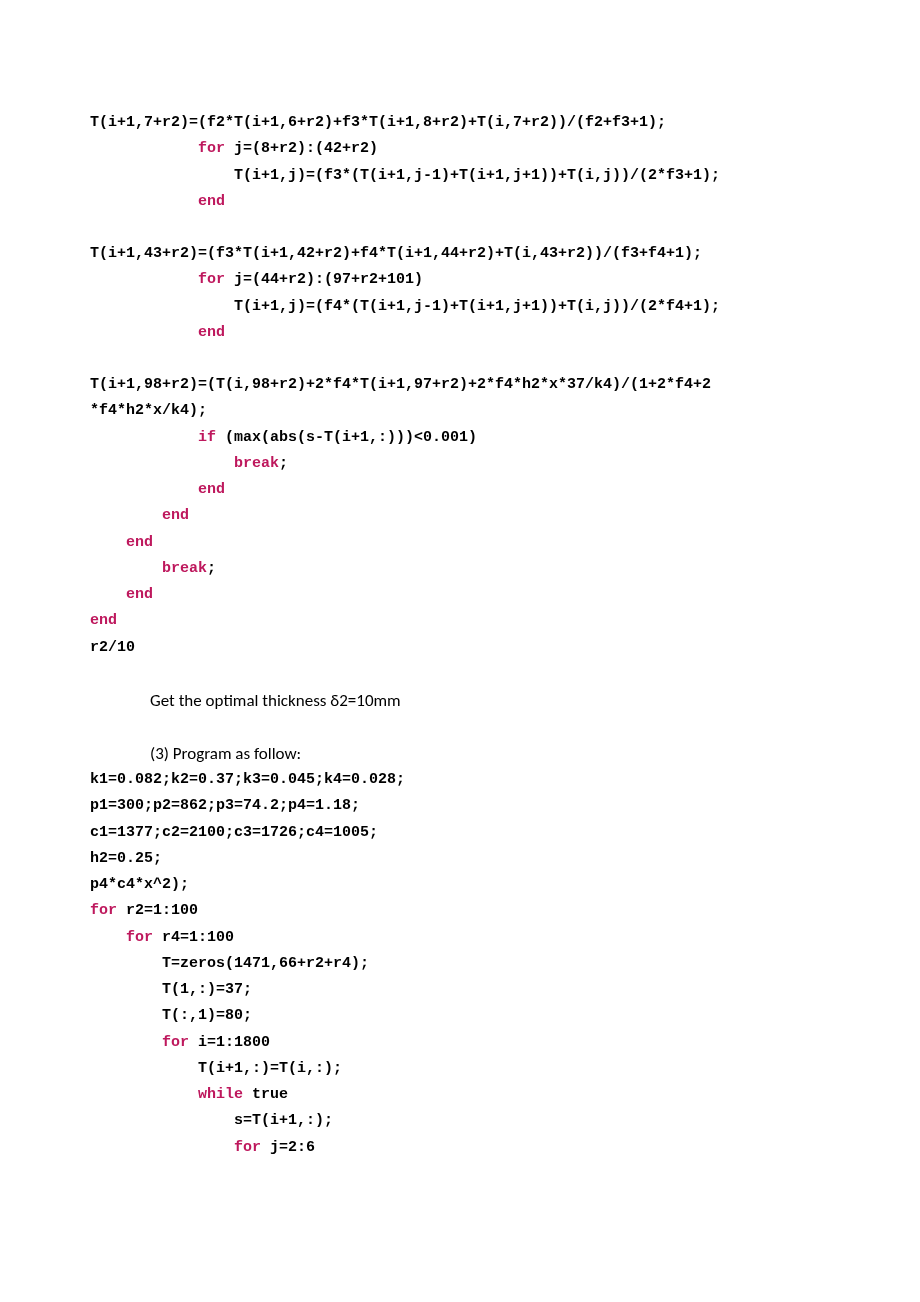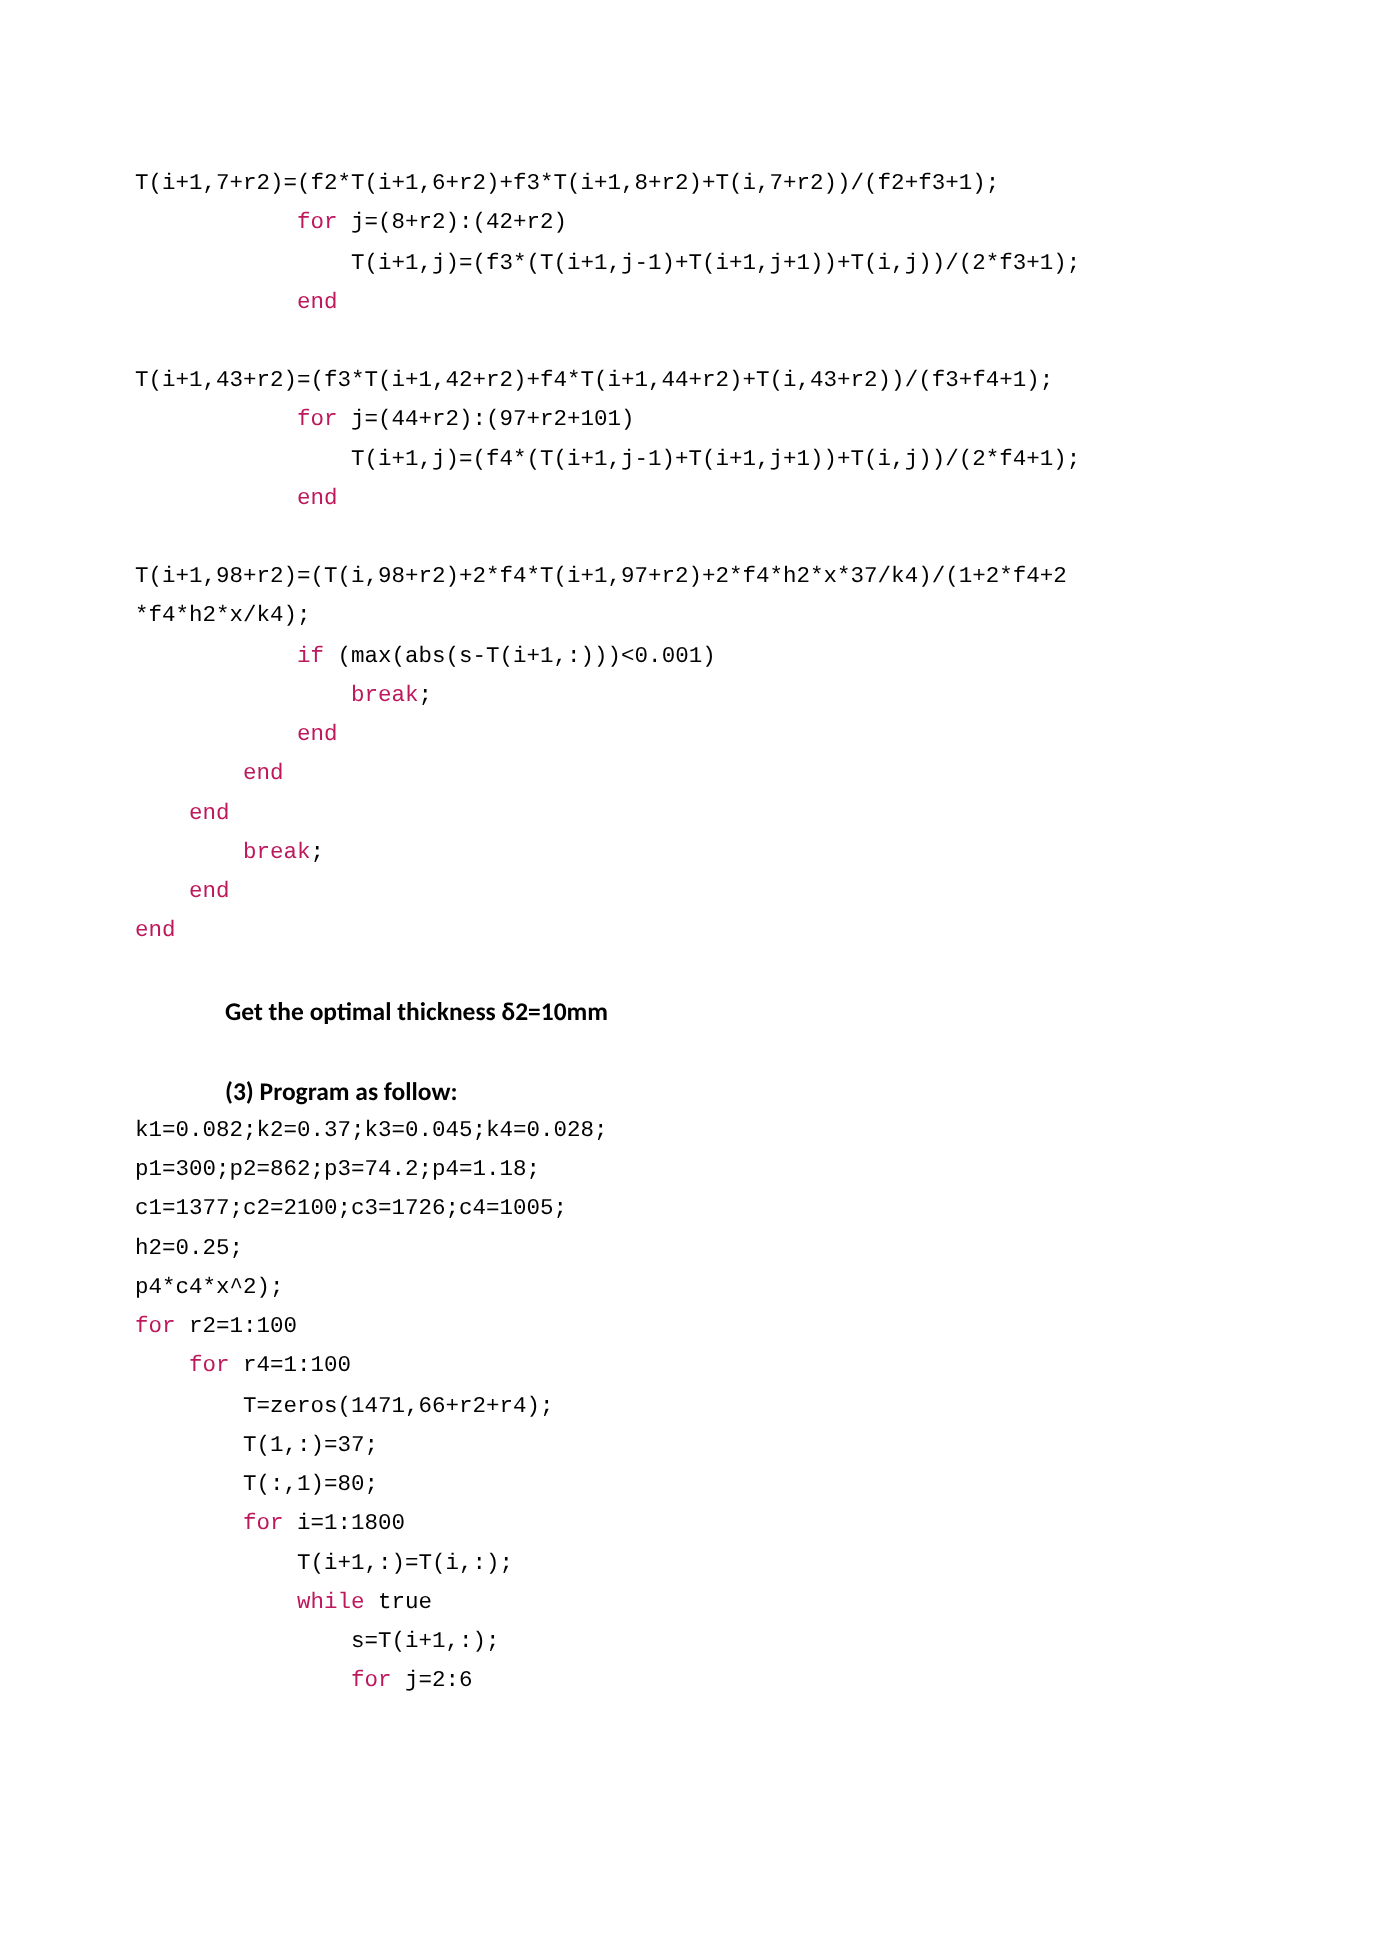--- a/index.html
+++ b/index.html
@@ -13,31 +13,32 @@
     padding: 110px 90px 90px 90px;
     box-sizing: border-box;
     width: 920px;
   }
   .code-line {
     font-family: "Courier New", monospace;
     font-size: 15px;
     line-height: 1.75;
     white-space: pre;
     color: #000000;
+    font-weight: bold;
   }
   .kw {
     color: #be185d;
   }
   .prose {
     font-family: Calibri, Arial, sans-serif;
     font-size: 17px;
     line-height: 1.6;
     color: #000000;
     white-space: normal;
-    font-weight: bold;
+    font-weight: normal;
     margin-left: 60px;
   }
   .blank {
     height: 26px;
   }
 </style>
 </head>
 <body>
 
 <div class="page" id="page-root">
@@ -54,20 +55,21 @@
     <div class="code-line"><span>T(i+1,98+r2)=(T(i,98+r2)+2*f4*T(i+1,97+r2)+2*f4*h2*x*37/k4)/(1+2*f4+2</span></div>
     <div class="code-line"><span>*f4*h2*x/k4);</span></div>
     <div class="code-line"><span>            </span><span class="kw">if</span><span> (max(abs(s-T(i+1,:)))&lt;0.001)</span></div>
     <div class="code-line"><span>                </span><span class="kw">break</span><span>;</span></div>
     <div class="code-line"><span>            </span><span class="kw">end</span></div>
     <div class="code-line"><span>        </span><span class="kw">end</span></div>
     <div class="code-line"><span>    </span><span class="kw">end</span></div>
     <div class="code-line"><span>        </span><span class="kw">break</span><span>;</span></div>
     <div class="code-line"><span>    </span><span class="kw">end</span></div>
     <div class="code-line"><span class="kw">end</span></div>
+    <div class="code-line"><span>r2/10</span></div>
     <div class="blank"></div>
     <div class="prose">Get the optimal thickness δ2=10mm</div>
     <div class="blank"></div>
     <div class="prose">(3) Program as follow:</div>
     <div class="code-line"><span>k1=0.082;k2=0.37;k3=0.045;k4=0.028;</span></div>
     <div class="code-line"><span>p1=300;p2=862;p3=74.2;p4=1.18;</span></div>
     <div class="code-line"><span>c1=1377;c2=2100;c3=1726;c4=1005;</span></div>
     <div class="code-line"><span>h2=0.25;</span></div>
     <div class="code-line"><span>p4*c4*x^2);</span></div>
     <div class="code-line"><span class="kw">for</span><span> r2=1:100</span></div>

